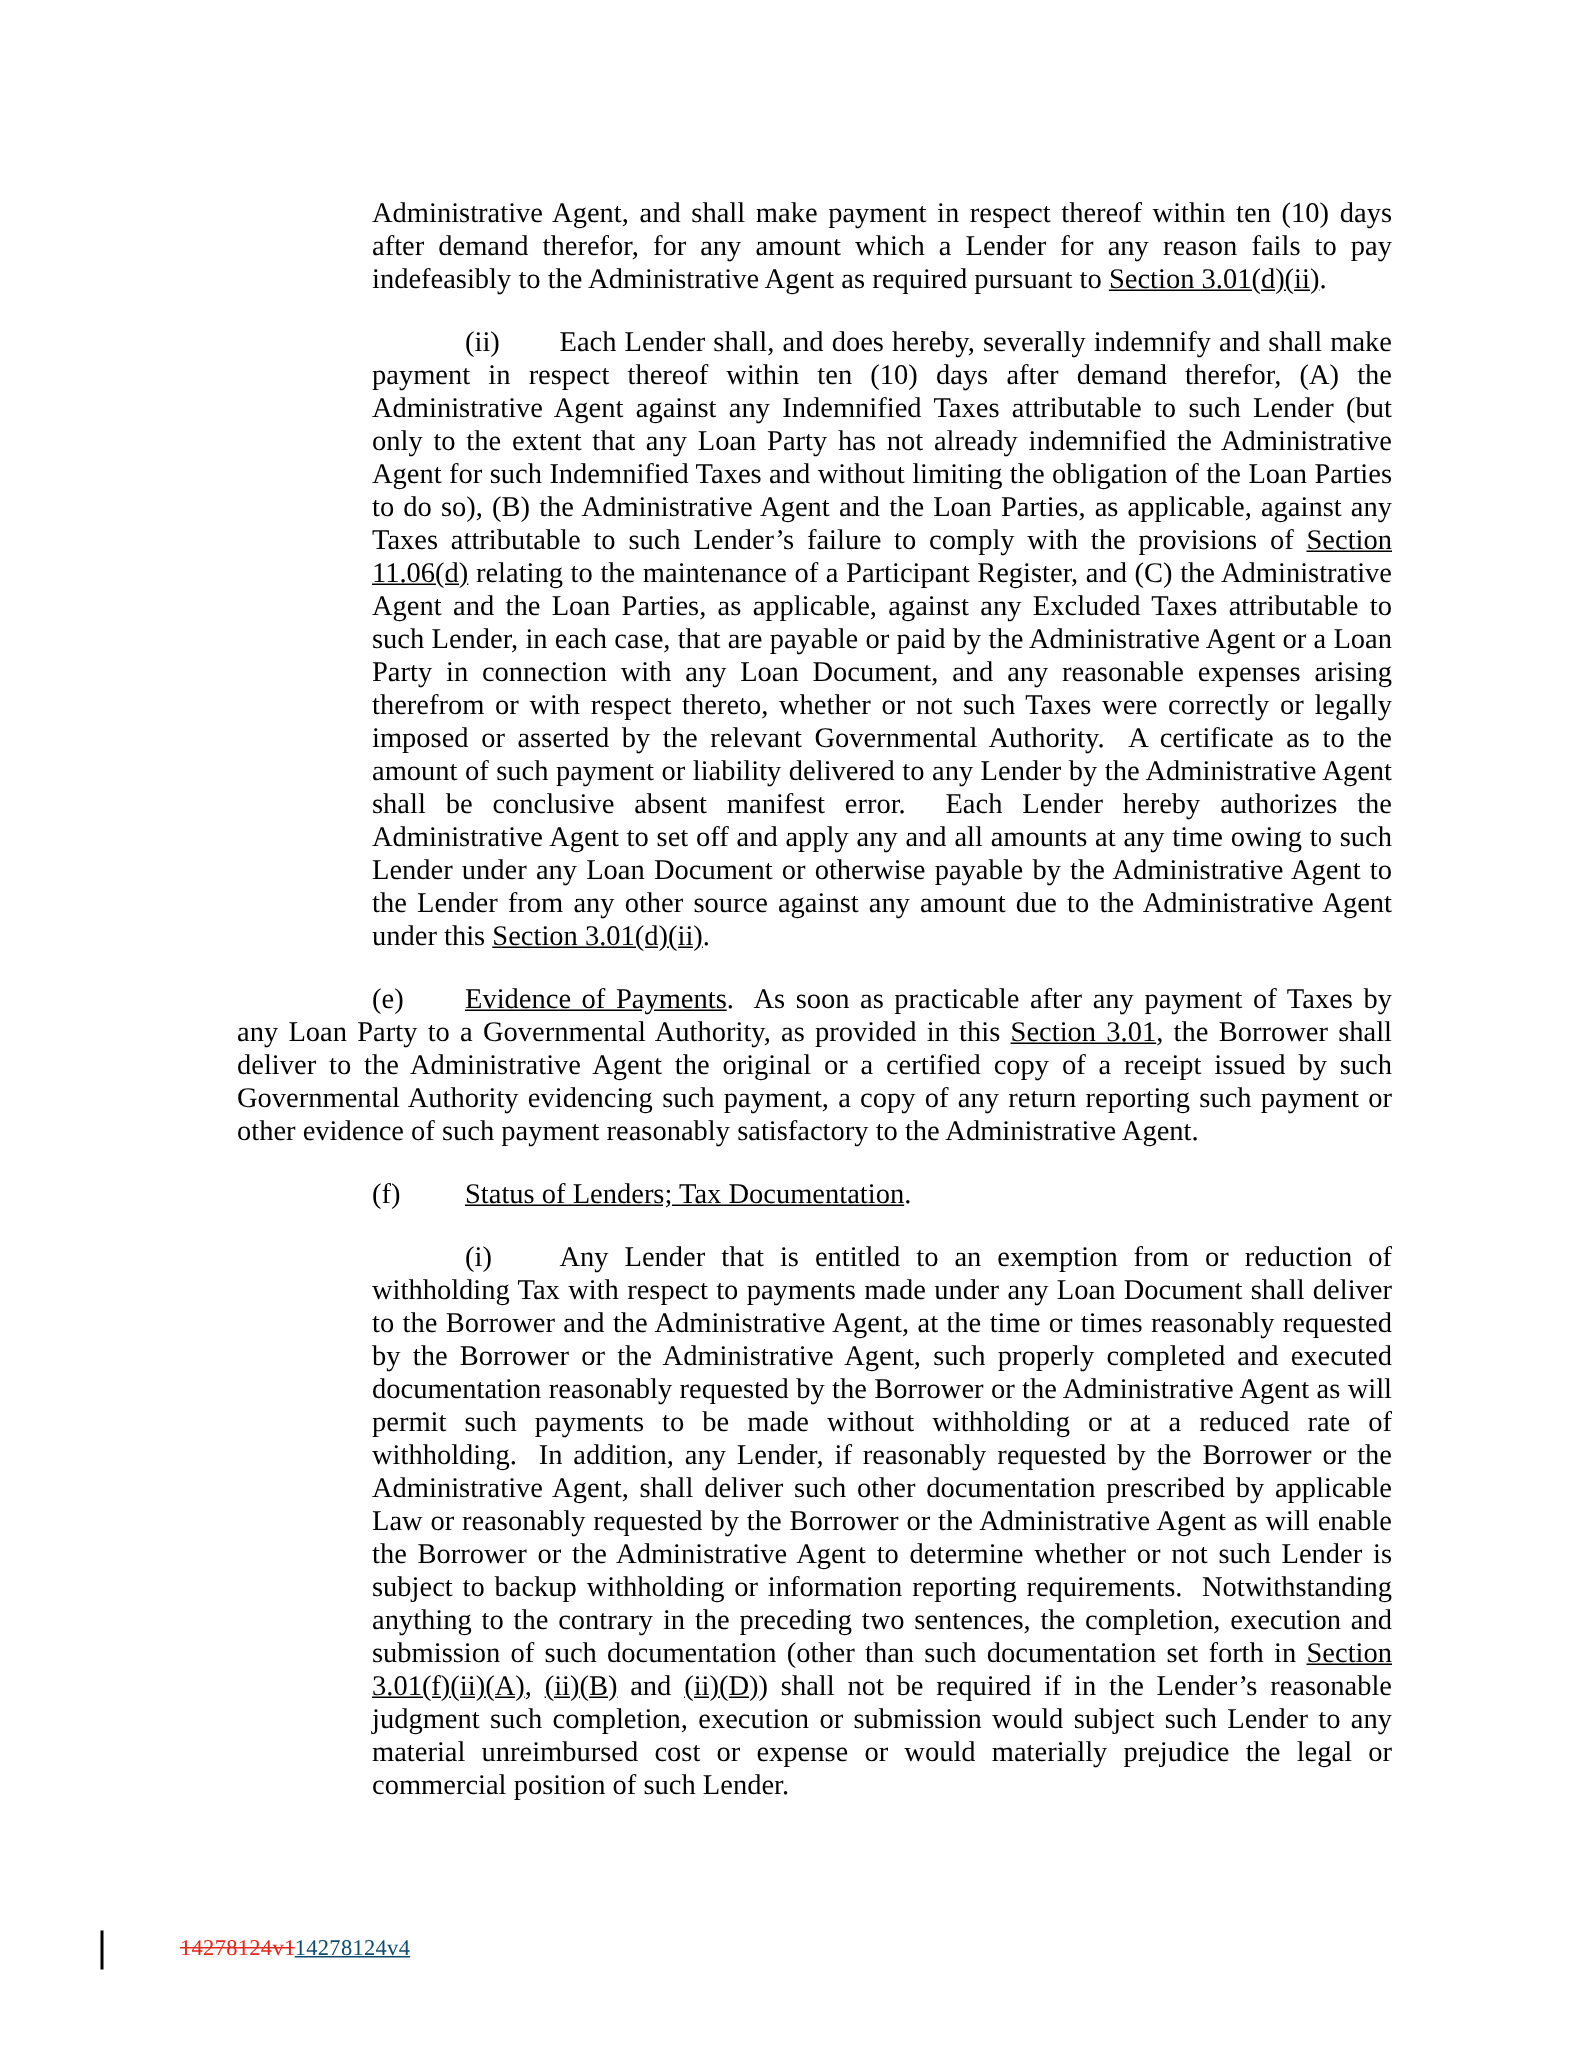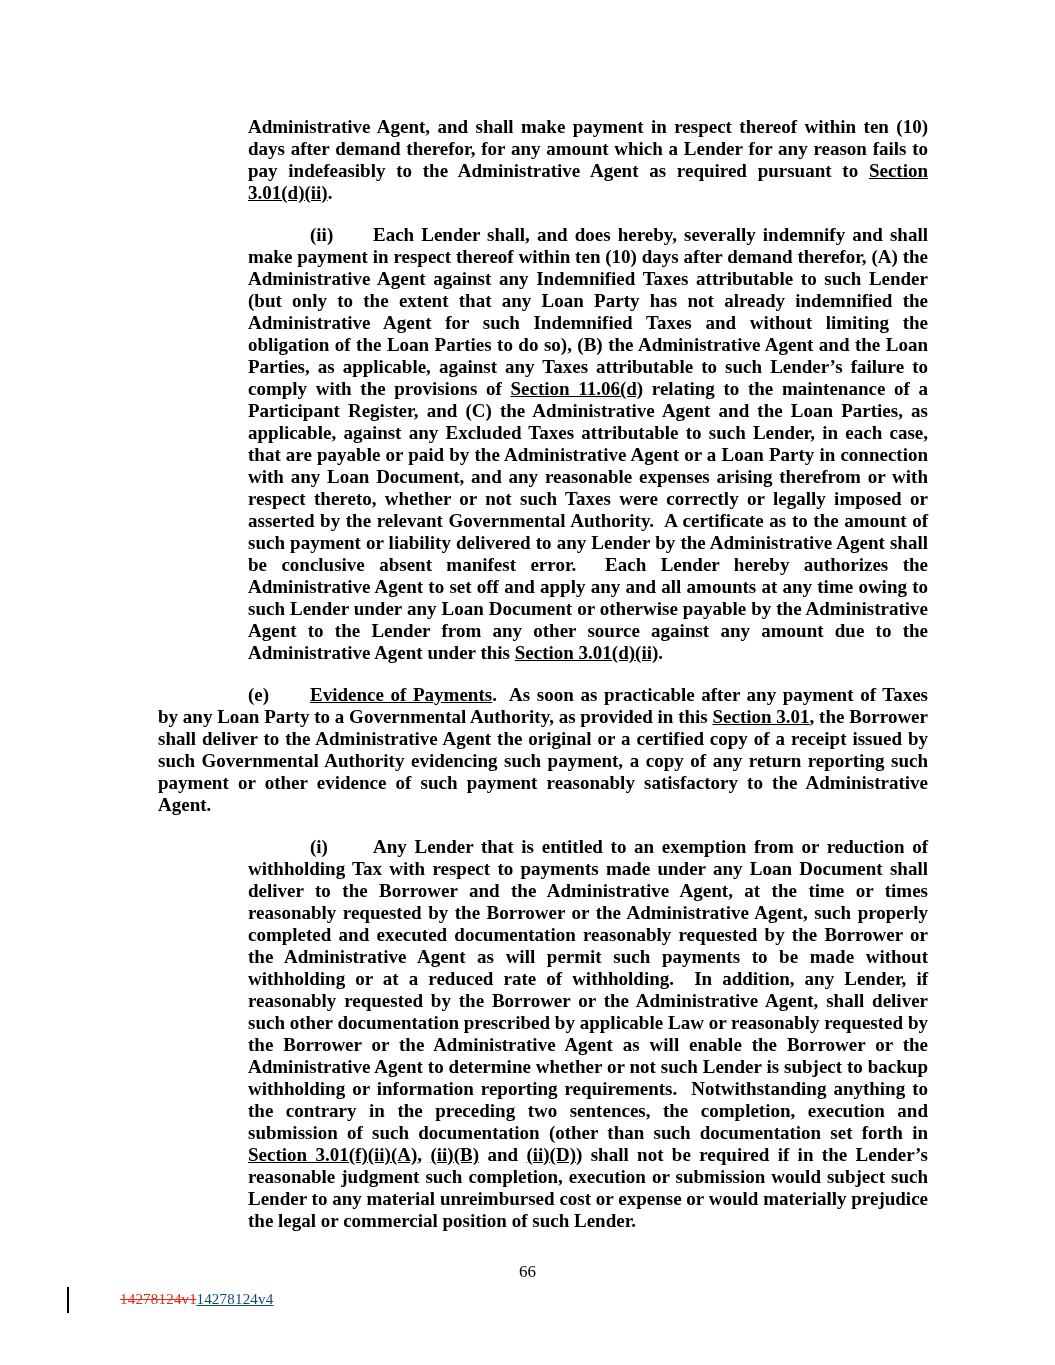--- a/index.html
+++ b/index.html
@@ -13,21 +13,21 @@
     line-height: 22px;
     color: #000000;
     overflow: hidden;
   }
   .content {
     position: absolute;
     left: 158px;
     top: 116px;
     width: 770px;
   }
-  .para { margin: 0 0 20px 0; text-align: justify; font-weight: bold; }
+  .para { margin: 16px 0 20px 0; text-align: justify; }
   .block { margin-left: 90px; text-indent: 62px; }
   .hang  { text-indent: 90px; }
   .plabel  { display: inline-block; width: 63px; text-indent: 0; }
   .plabel2 { display: inline-block; width: 62px; text-indent: 0; }
   .u { text-decoration: underline; }
   .pageno {
     position: absolute;
     top: 1262px;
     left: 0;
     width: 100%;
@@ -60,24 +60,24 @@
 <div class="page">
 
   <div class="content">
 
     <p class="para" style="margin-left:90px;"><span>Administrative Agent, and shall make payment in respect thereof within ten (10) days after demand therefor, for any amount which a Lender for any reason fails to pay indefeasibly to the Administrative Agent as required pursuant to </span><span class="u">Section 3.01(d)(ii)</span><span>.</span></p>
 
     <p class="para block"><span class="plabel">(ii)</span><span>Each Lender shall, and does hereby, severally indemnify and shall make payment in respect thereof within ten (10) days after demand therefor, (A) the Administrative Agent against any Indemnified Taxes attributable to such Lender (but only to the extent that any Loan Party has not already indemnified the Administrative Agent for such Indemnified Taxes and without limiting the obligation of the Loan Parties to do so), (B) the Administrative Agent and the Loan Parties, as applicable, against any Taxes attributable to such Lender’s failure to comply with the provisions of </span><span class="u">Section 11.06(d)</span><span> relating to the maintenance of a Participant Register, and (C) the Administrative Agent and the Loan Parties, as applicable, against any Excluded Taxes attributable to such Lender, in each case, that are payable or paid by the Administrative Agent or a Loan Party in connection with any Loan Document, and any reasonable expenses arising therefrom or with respect thereto, whether or not such Taxes were correctly or legally imposed or asserted by the relevant Governmental Authority.&nbsp; A certificate as to the amount of such payment or liability delivered to any Lender by the Administrative Agent shall be conclusive absent manifest error.&nbsp; Each Lender hereby authorizes the Administrative Agent to set off and apply any and all amounts at any time owing to such Lender under any Loan Document or otherwise payable by the Administrative Agent to the Lender from any other source against any amount due to the Administrative Agent under this </span><span class="u">Section 3.01(d)(ii)</span><span>.</span></p>
 
     <p class="para hang"><span class="plabel2">(e)</span><span class="u">Evidence of Payments</span><span>.&nbsp; As soon as practicable after any payment of Taxes by any Loan Party to a Governmental Authority, as provided in this </span><span class="u">Section 3.01</span><span>, the Borrower shall deliver to the Administrative Agent the original or a certified copy of a receipt issued by such Governmental Authority evidencing such payment, a copy of any return reporting such payment or other evidence of such payment reasonably satisfactory to the Administrative Agent.</span></p>
 
+    <p class="para hang"><span class="plabel2">(f)</span><span class="u">Status of Lenders; Tax Documentation</span><span>.</span></p>
 
     <p class="para block"><span class="plabel">(i)</span><span>Any Lender that is entitled to an exemption from or reduction of withholding Tax with respect to payments made under any Loan Document shall deliver to the Borrower and the Administrative Agent, at the time or times reasonably requested by the Borrower or the Administrative Agent, such properly completed and executed documentation reasonably requested by the Borrower or the Administrative Agent as will permit such payments to be made without withholding or at a reduced rate of withholding.&nbsp; In addition, any Lender, if reasonably requested by the Borrower or the Administrative Agent, shall deliver such other documentation prescribed by applicable Law or reasonably requested by the Borrower or the Administrative Agent as will enable the Borrower or the Administrative Agent to determine whether or not such Lender is subject to backup withholding or information reporting requirements.&nbsp; Notwithstanding anything to the contrary in the preceding two sentences, the completion, execution and submission of such documentation (other than such documentation set forth in </span><span class="u">Section 3.01(f)(ii)(A)</span><span>, </span><span class="u">(ii)(B)</span><span> and </span><span class="u">(ii)(D)</span><span>) shall not be required if in the Lender’s reasonable judgment such completion, execution or submission would subject such Lender to any material unreimbursed cost or expense or would materially prejudice the legal or commercial position of such Lender.</span></p>
 
   </div>
 
-  <div class="pageno">66</div>
 
   <div class="changebar"></div>
 
   <div class="footer-ids"><span class="del">14278124v1</span><span class="ins">14278124v4</span></div>
 
 </div>
 
 </body></html>

